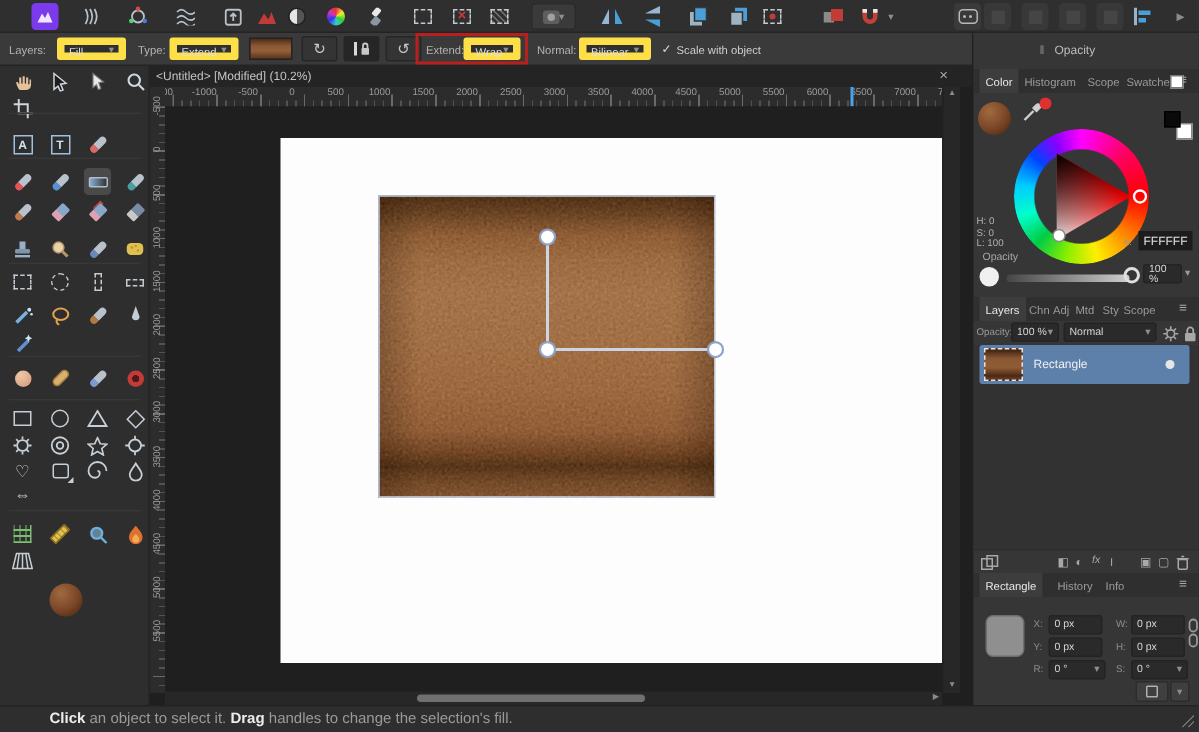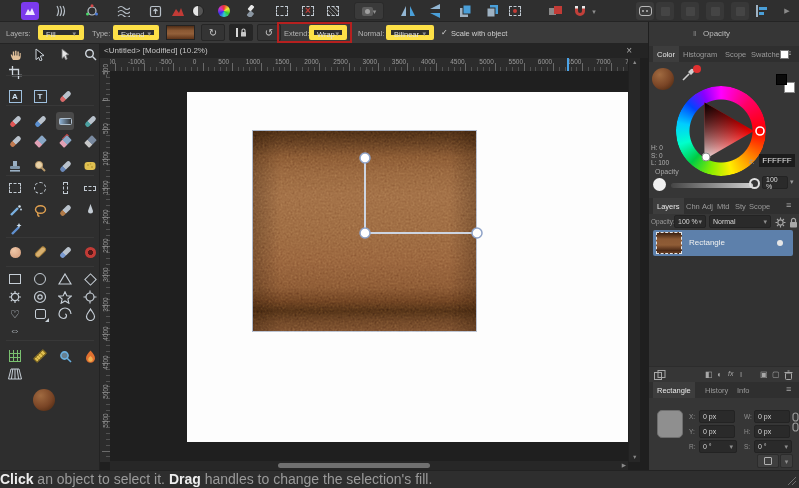--- a/index.html
+++ b/index.html
@@ -66,21 +66,21 @@
   .wheelring{position:absolute;left:27px;top:64px;width:90px;height:90px;border-radius:50%;
     background:conic-gradient(#ff00ff 0%,#ff0066 12%,#ff0000 25%,#ff7700 35%,#ffee00 46%,#88ee00 54%,#00cc44 62%,#00ffcc 70%,#00ccff 78%,#0044ff 86%,#8800ff 93%,#ff00ff 100%);
     -webkit-mask:radial-gradient(circle,transparent 0 31px,#000 32px);mask:radial-gradient(circle,transparent 0 31px,#000 32px);}
   .layerrow{position:absolute;left:4px;top:208px;width:140px;height:26px;background:#5d80ab;border-radius:2px;}
   .fieldlbl{position:absolute;font-size:6.5px;color:#8f8f8f;}
   .grip{position:absolute;right:3px;bottom:3px;width:10px;height:10px;
     background:repeating-linear-gradient(135deg,transparent 0 2px,#6f6f6f 2px 3px);
     clip-path:polygon(100% 0,100% 100%,0 100%);}
   
   .statusbar{position:absolute;left:0;top:470px;width:799px;height:18px;background:#2e2e2e;border-top:1px solid #222;
-             display:flex;font-size:14px;color:#9a9a9a;}
+             display:flex;align-items:center;padding-left:33px;font-size:10px;color:#9a9a9a;}
   .statusbar b{color:#ededed;font-weight:bold;}
 </style>
 </head>
 <body>
 
 <div class="app">
 
   <div class="topbar">
     <div class="tb" style="left:21px;background:#7c3aed">
       <svg width="12" height="12">

